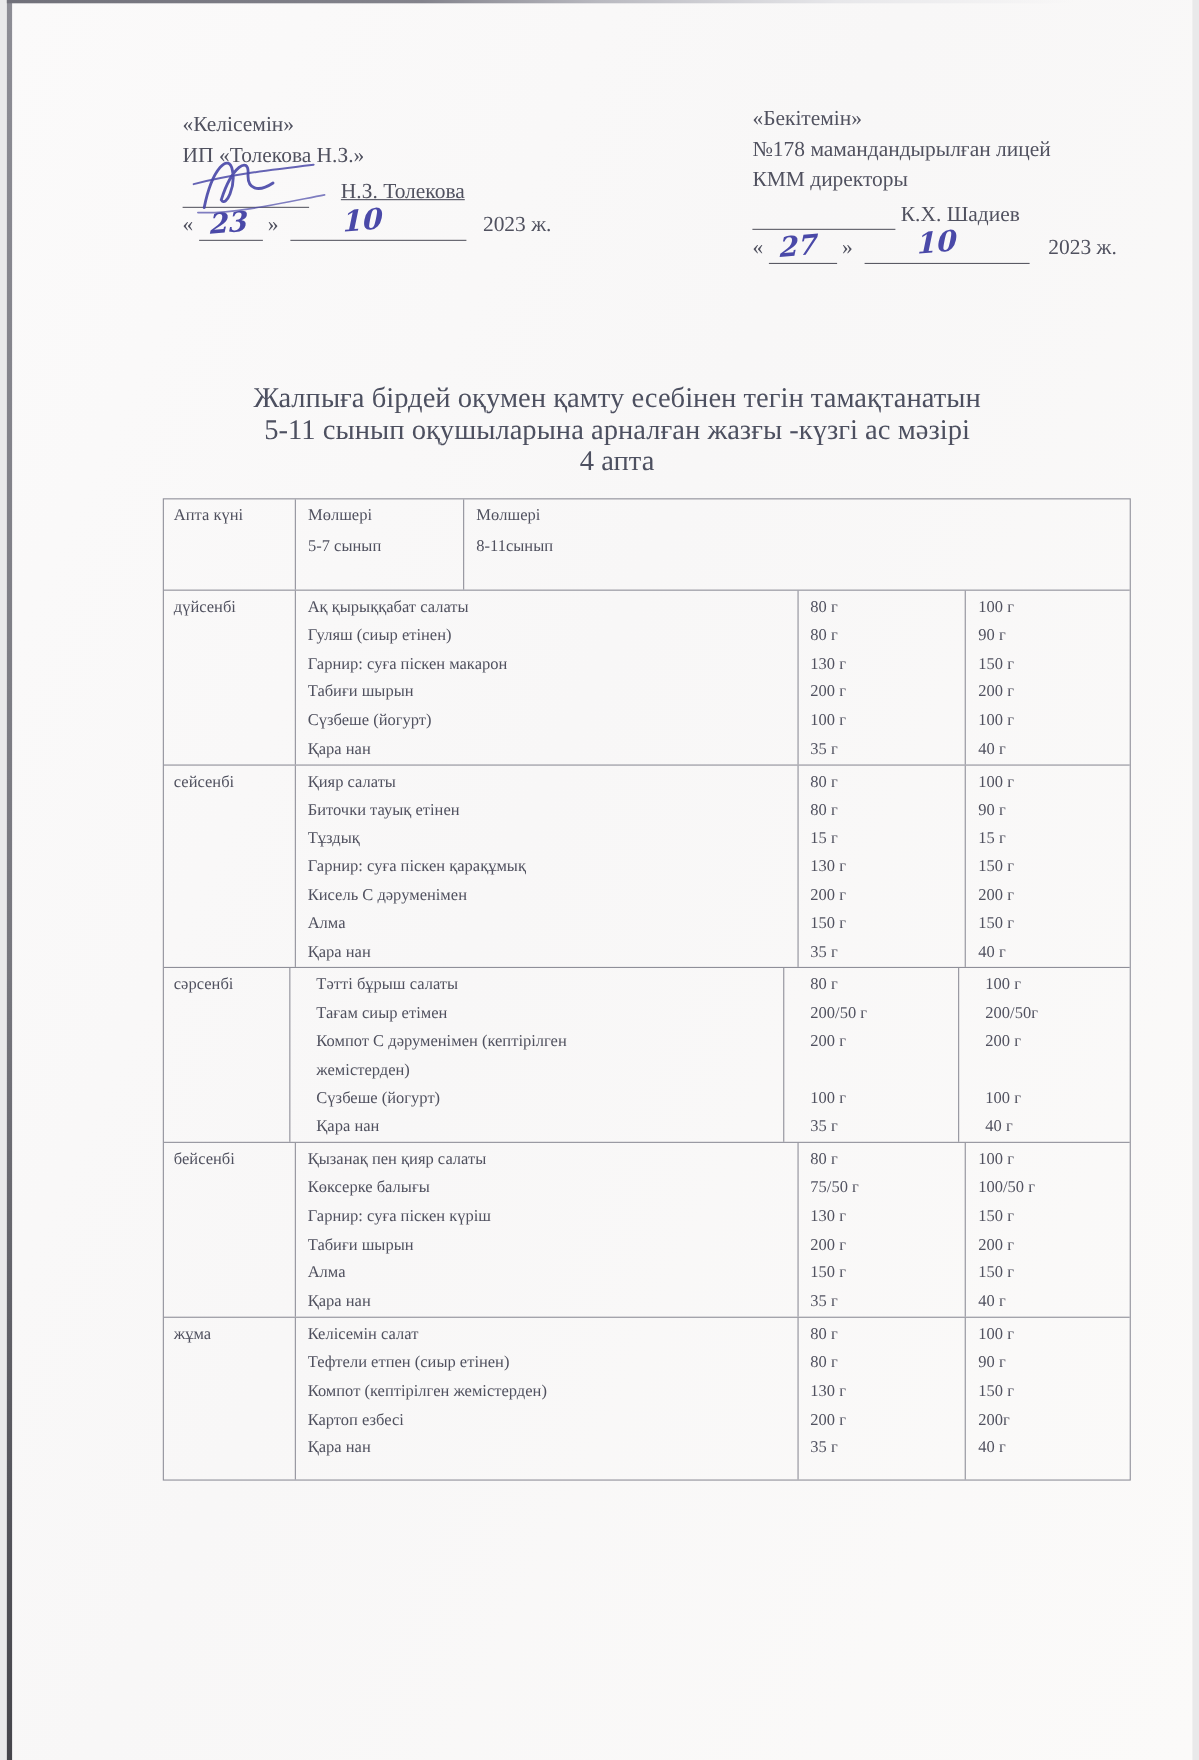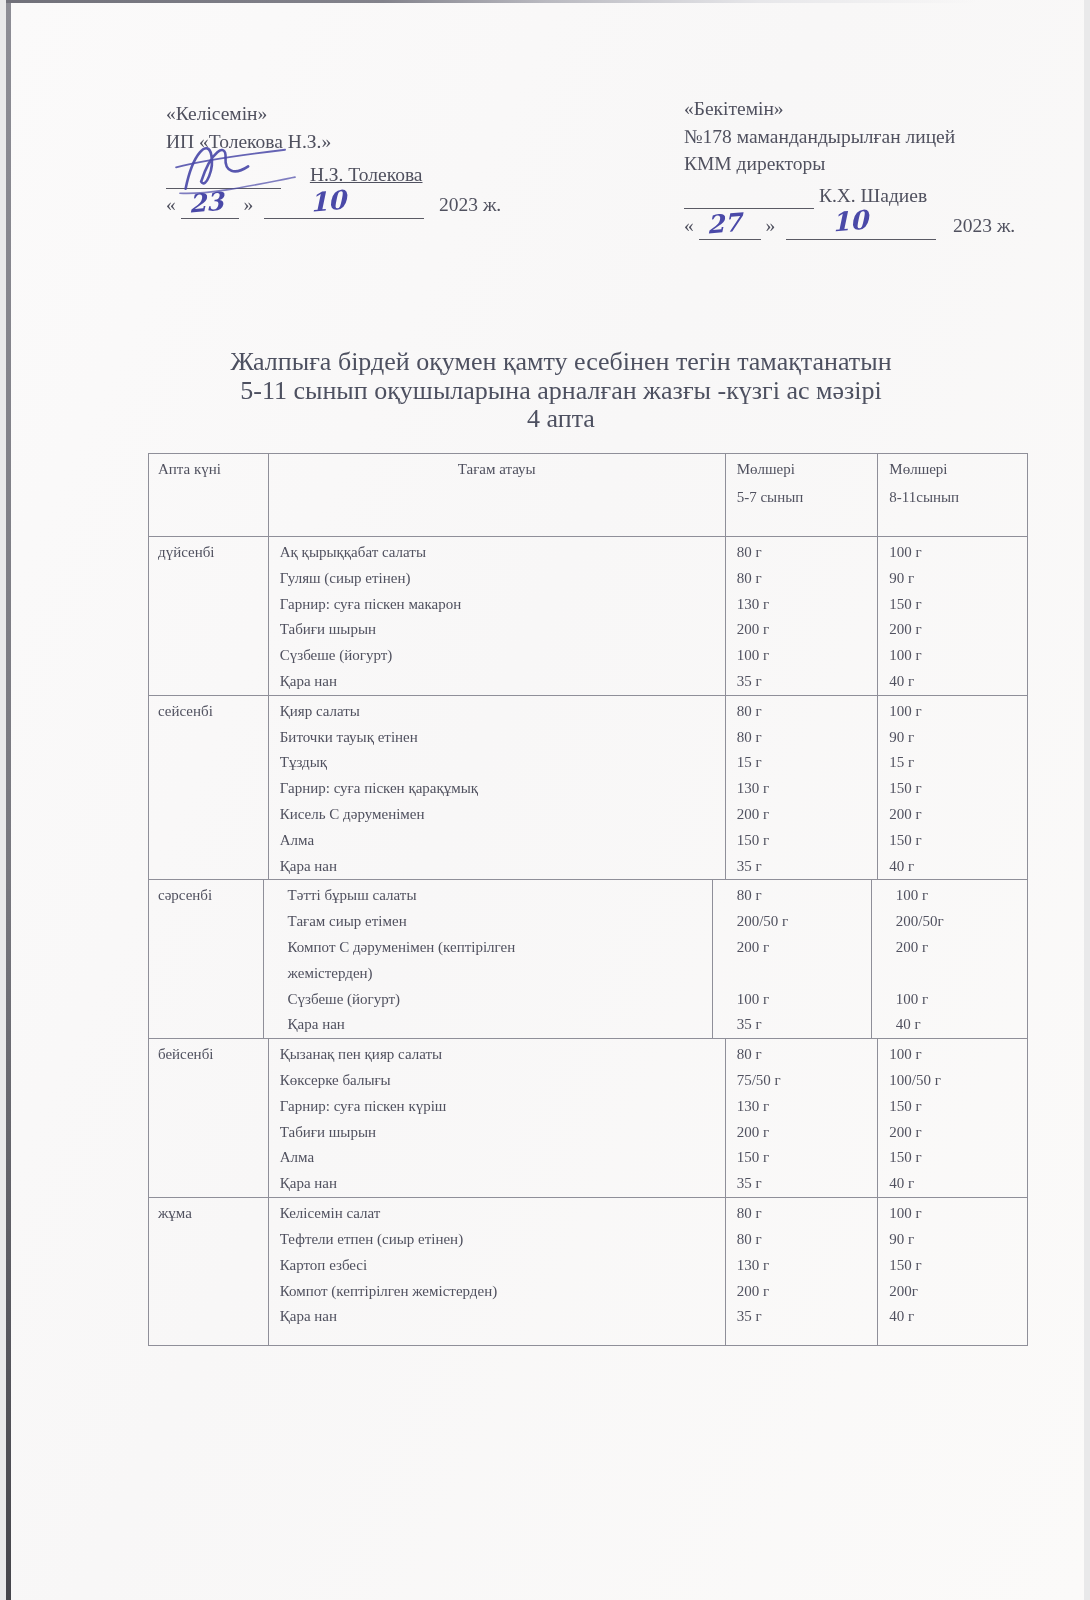--- a/index.html
+++ b/index.html
@@ -103,23 +103,20 @@
     <div>5-11 сынып оқушыларына арналған жазғы -күзгі  ас мәзірі</div>
     <div>4 апта</div>
   </div>
 
   <div class="menu-table">
 
     <div class="trow hdr">
       <div class="c1">
         <div class="tline">Апта күні</div>
       </div>
-      <div class="c2">
-        <div class="tline">Тағам атауы</div>
-      </div>
       <div class="c3">
         <div class="tline">Мөлшері</div>
         <div class="tline hdr-gap">5-7 сынып</div>
       </div>
       <div class="c4">
         <div class="tline">Мөлшері</div>
         <div class="tline hdr-gap">8-11сынып</div>
       </div>
     </div>
 
@@ -246,22 +243,22 @@
       </div>
     </div>
 
     <div class="trow b4">
       <div class="c1">
         <div class="tline">жұма</div>
       </div>
       <div class="c2">
         <div class="tline">Келісемін салат</div>
         <div class="tline">Тефтели етпен (сиыр етінен)</div>
+        <div class="tline">Компот (кептірілген жемістерден)</div>
         <div class="tline">Картоп езбесі</div>
-        <div class="tline">Компот (кептірілген жемістерден)</div>
         <div class="tline">Қара нан</div>
       </div>
       <div class="c3">
         <div class="tline">80 г</div>
         <div class="tline">80 г</div>
         <div class="tline">130 г</div>
         <div class="tline">200 г</div>
         <div class="tline">35 г</div>
       </div>
       <div class="c4">

